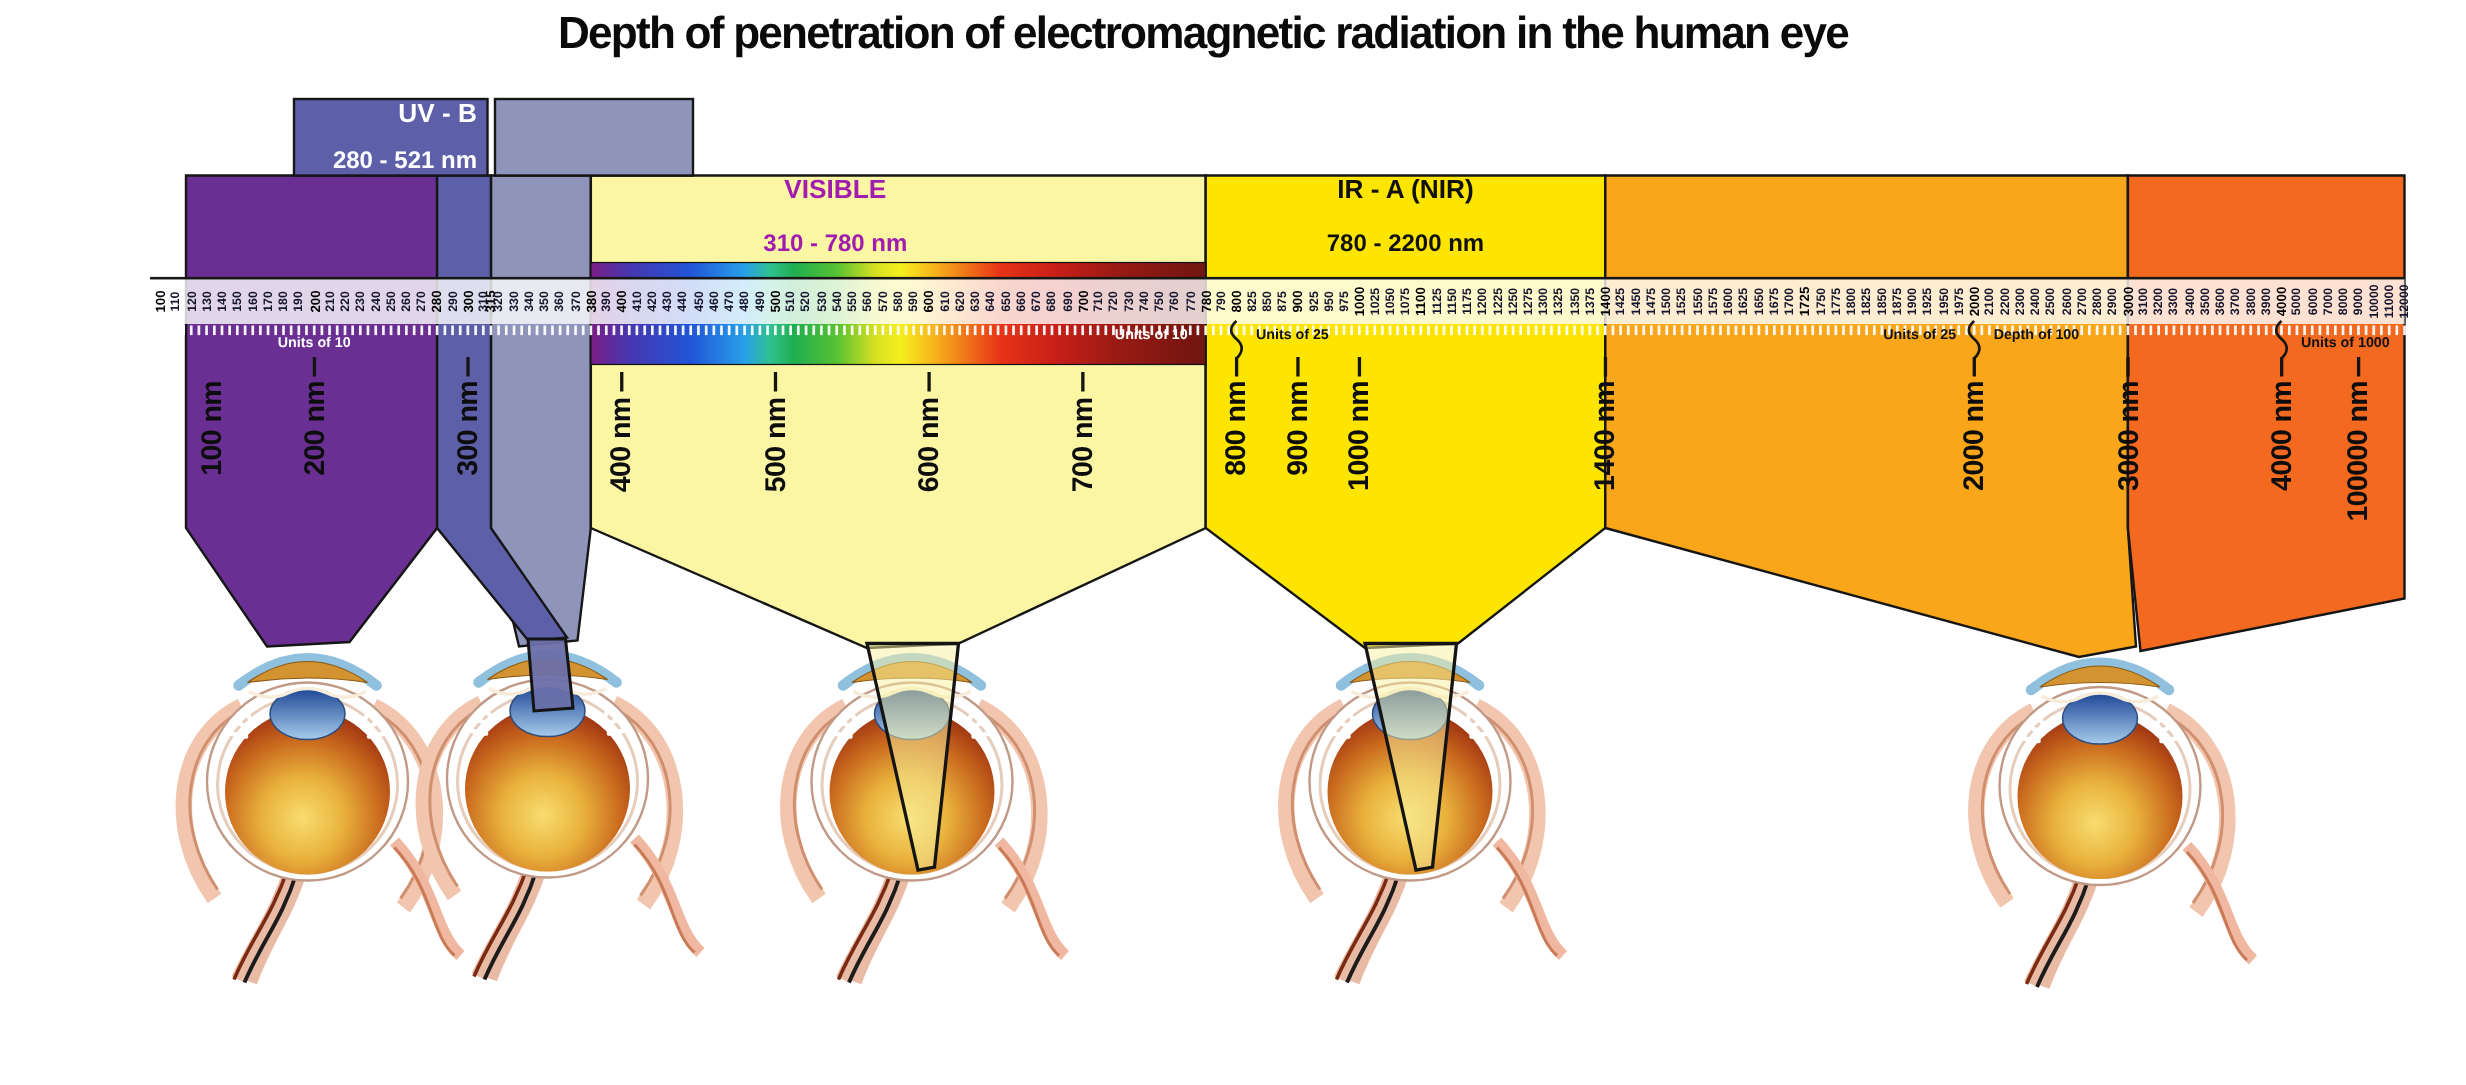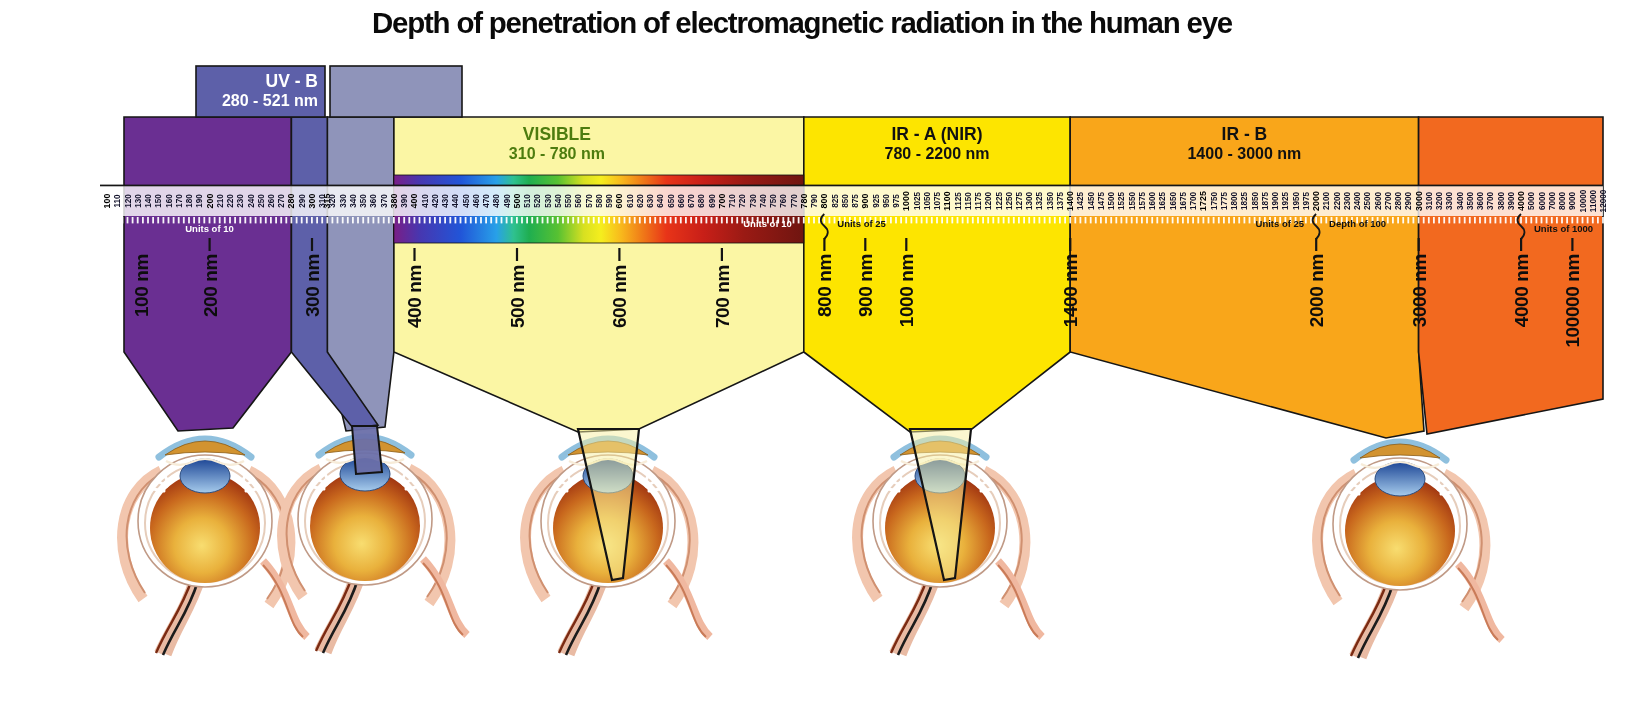--- a/index.html
+++ b/index.html
@@ -2,21 +2,21 @@
 <html><head>
 <meta charset="utf-8">
 <style>
   html,body{margin:0;padding:0;background:#ffffff}
   .stage{position:relative;width:1644px;height:723px;background:#fff;overflow:hidden;
          font-family:"Liberation Sans",sans-serif;}
   .title{position:absolute;top:6px;left:0;width:1604px;text-align:center;
          font-size:30px;font-weight:bold;letter-spacing:-1.2px;color:#0a0a0a;transform:scaleX(.98)}
   #art{position:absolute;left:0;top:0;z-index:1}
   #layer{position:absolute;left:0;top:0;width:100%;height:100%;z-index:5}
-  .hdr{position:absolute;display:flex;flex-direction:column;justify-content:center;line-height:1.14;z-index:5}
+  .hdr{position:absolute;display:flex;flex-direction:column;justify-content:space-between;line-height:1.14;z-index:5}
   .hdr.center{align-items:center;text-align:center}
   .hdr.right{align-items:flex-end;text-align:right;padding-right:7px;box-sizing:border-box}
   .hdr.left{align-items:flex-start;text-align:left;padding-left:7px;box-sizing:border-box}
   .hdr .l1{font-size:17.5px;font-weight:800}
   .hdr .l2{font-size:16px;font-weight:800}
   .rl{position:absolute;font-size:8.2px;font-weight:600;color:#14142c;white-space:nowrap;
       transform:translate(-50%,-50%) rotate(-90deg);z-index:6}
   .rl.b{font-weight:800;font-size:8.9px;color:#000}
   .dl{position:absolute;font-size:19px;font-weight:800;color:#0d0d0d;white-space:nowrap;
       letter-spacing:-.4px;transform-origin:0 0;transform:rotate(-90deg) translateX(-100%);z-index:6}
@@ -657,26 +657,22 @@
       <span class="ul light" style="left:209.5px;top:223px;transform:translateX(-50%)">Units of 10</span>
       <span class="ul light" style="left:791.8px;top:218px;transform:translateX(-100%)">Units of 10</span>
       <span class="ul dark" style="left:837.3px;top:218px">Units of 25</span>
       <span class="ul dark" style="left:1304.1px;top:218px;transform:translateX(-100%)">Units of 25</span>
       <span class="ul dark" style="left:1329.1px;top:218px">Depth of 100</span>
       <span class="ul dark" style="left:1534.0px;top:223px">Units of 1000</span>
       <div class="hdr right" style="left:196.0px;top:66px;width:129.0px;height:51px;color:#ffffff">
         <span class="l1">UV - B</span>
         <span class="l2">280 - 521 nm</span>
       </div>
-      <div class="hdr center" style="left:393.9px;top:117px;width:326px;height:55px;color:#4d7c0f">
+      <div class="hdr center" style="left:393.9px;top:117px;width:326px;height:55px;color:#a21caf">
         <span class="l1">VISIBLE</span>
         <span class="l2">310 - 780 nm</span>
       </div>
       <div class="hdr center" style="left:803.8px;top:117px;width:266.4px;height:55px;color:#111111">
         <span class="l1">IR - A (NIR)</span>
         <span class="l2">780 - 2200 nm</span>
       </div>
-      <div class="hdr center" style="left:1070.2px;top:117px;width:348.4px;height:55px;color:#111111">
-        <span class="l1">IR - B</span>
-        <span class="l2">1400 - 3000 nm</span>
-      </div>
     </div>
 </div>
 
 </body></html>

